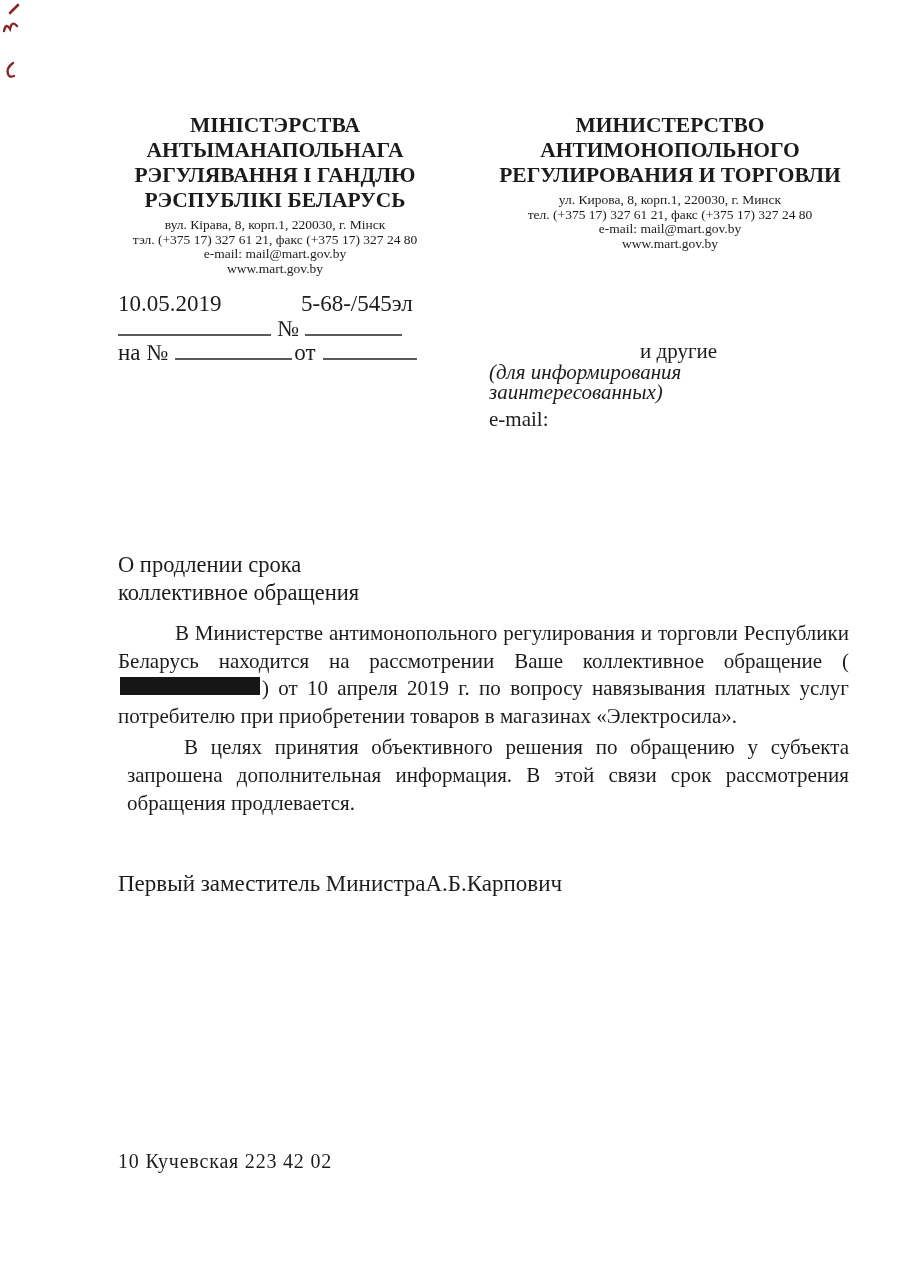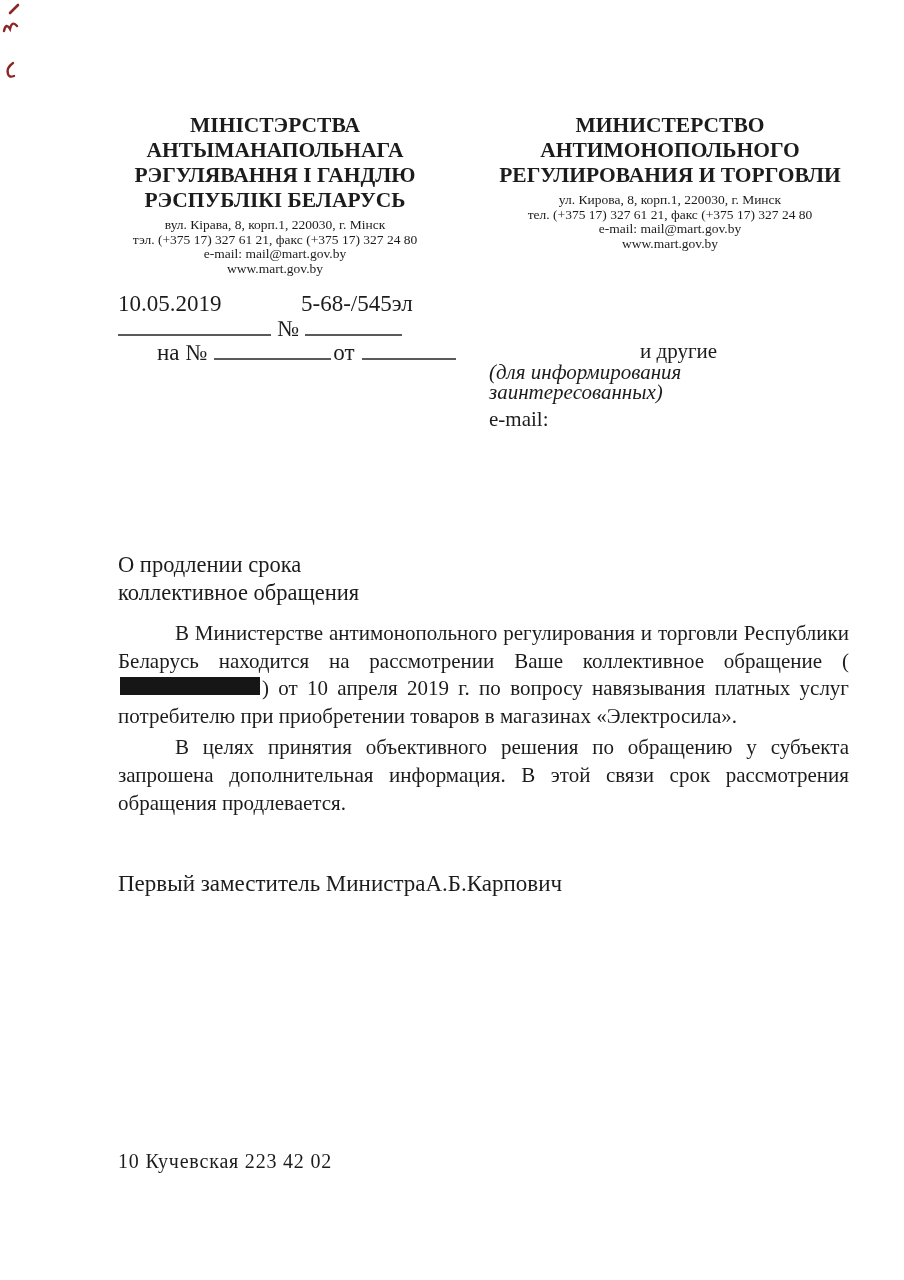--- a/index.html
+++ b/index.html
@@ -25,42 +25,42 @@
   .lh-col-right { left: 478px; width: 384px; }
   .lh-title { font-weight: bold; font-size: 21.5px; line-height: 25px; white-space: nowrap; }
   .lh-address { margin-top: 5px; font-size: 13.5px; line-height: 14.5px; white-space: nowrap; }
 
   
   .ref-block { position: absolute; left: 118px; top: 291px; width: 330px; font-size: 23px; }
   .ref-row1 { position: relative; height: 26px; }
   .ref-date { position: absolute; left: 0; top: 0; }
   .ref-number { position: absolute; left: 183px; top: 0; white-space: nowrap; }
   .ref-row2 { position: absolute; top: 25px; left: 0; height: 20px; white-space: nowrap; }
-  .ref-row3 { position: absolute; top: 49px; left: 0; height: 20px; white-space: nowrap; margin-left: 39px; }
+  .ref-row3 { position: absolute; top: 49px; left: 0; height: 20px; white-space: nowrap; }
   .uline { display: inline-block; height: 3px; border-bottom: 2px solid #5a5a5a; vertical-align: baseline; }
   .ul-a { width: 153px; }
   .ul-b { width: 97px; margin-left: 6px; }
   .ul-c { width: 117px; margin-left: 7px; }
   .ul-d { width: 94px; margin-left: 8px; }
   .numero { margin-left: 6px; }
   .ref-ot { margin-left: 2px; }
 
   
   .recipient { position: absolute; left: 489px; top: 341px; width: 250px; font-size: 21px; line-height: 20.5px; }
   .recipient .first { text-indent: 151px; white-space: nowrap; }
   .recipient .ital { font-style: italic; white-space: nowrap; }
   .recipient .email { margin-top: 6px; font-style: normal; }
 
   
   .subject { position: absolute; left: 118px; top: 551px; font-size: 22.5px; line-height: 28px; }
 
   
   .body-block { position: absolute; left: 118px; top: 620px; width: 731px; font-size: 21px; line-height: 27.6px; }
   .body-block p { text-align: justify; text-indent: 57px; margin: 0; }
-  .body-block p + p { margin-top: 4px; }
+  .body-block p + p { margin-top: 4px; margin-left: 9px; }
   .redaction { display: inline-block; width: 140px; height: 18px; background: #161616; vertical-align: baseline; margin: 0 2px; }
 
   
   .signature { position: absolute; left: 118px; top: 871px; width: 731px; font-size: 23px; display: flex; justify-content: flex-start; }
   .sig-name { padding-right: 38px; }
 
   
   .exec-note { position: absolute; left: 118px; top: 1150px; font-size: 20px; letter-spacing: 0.8px; text-align: center; }
 </style>
 </head>

